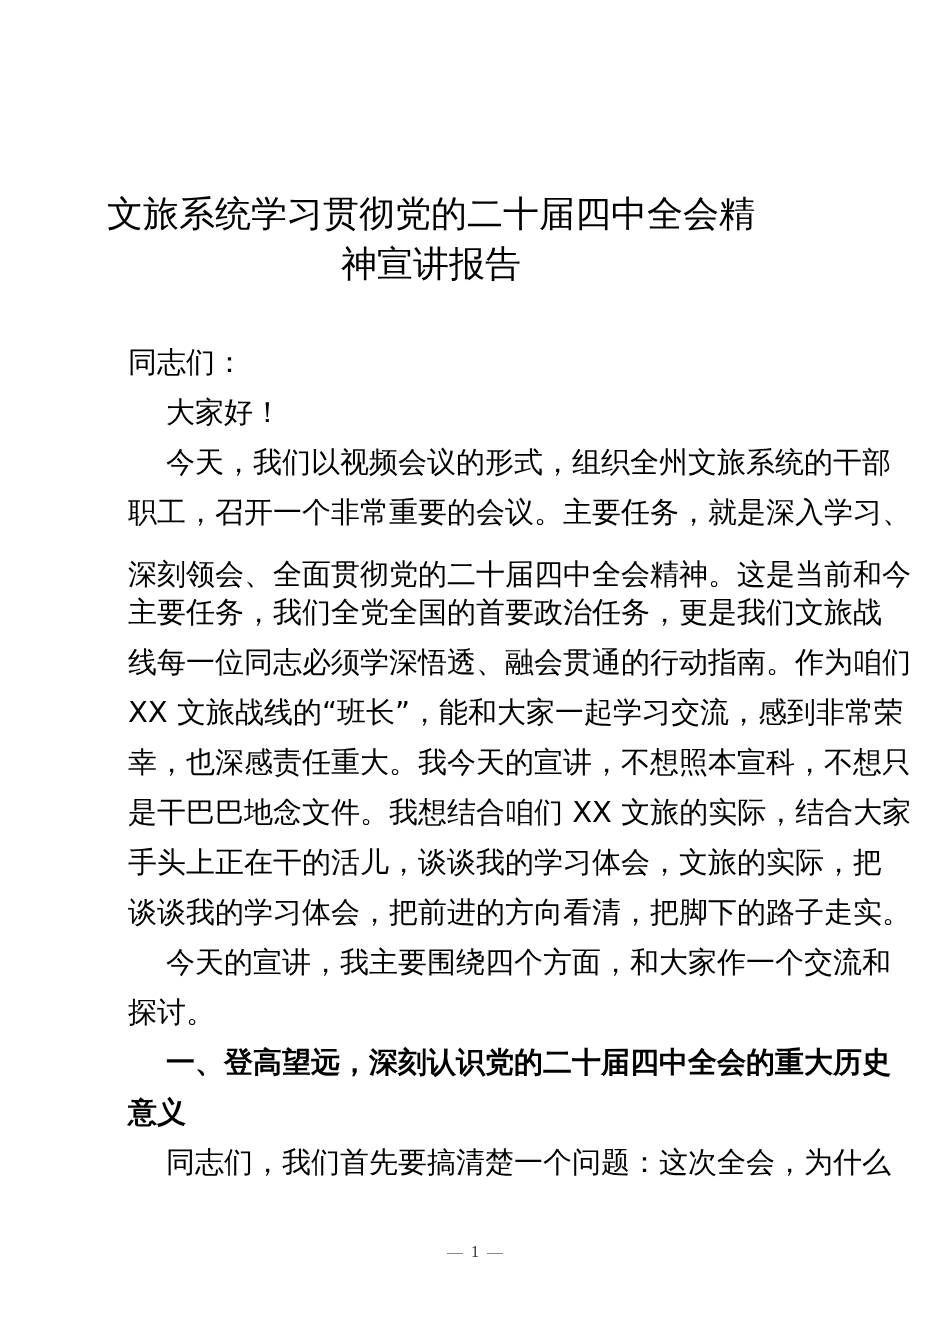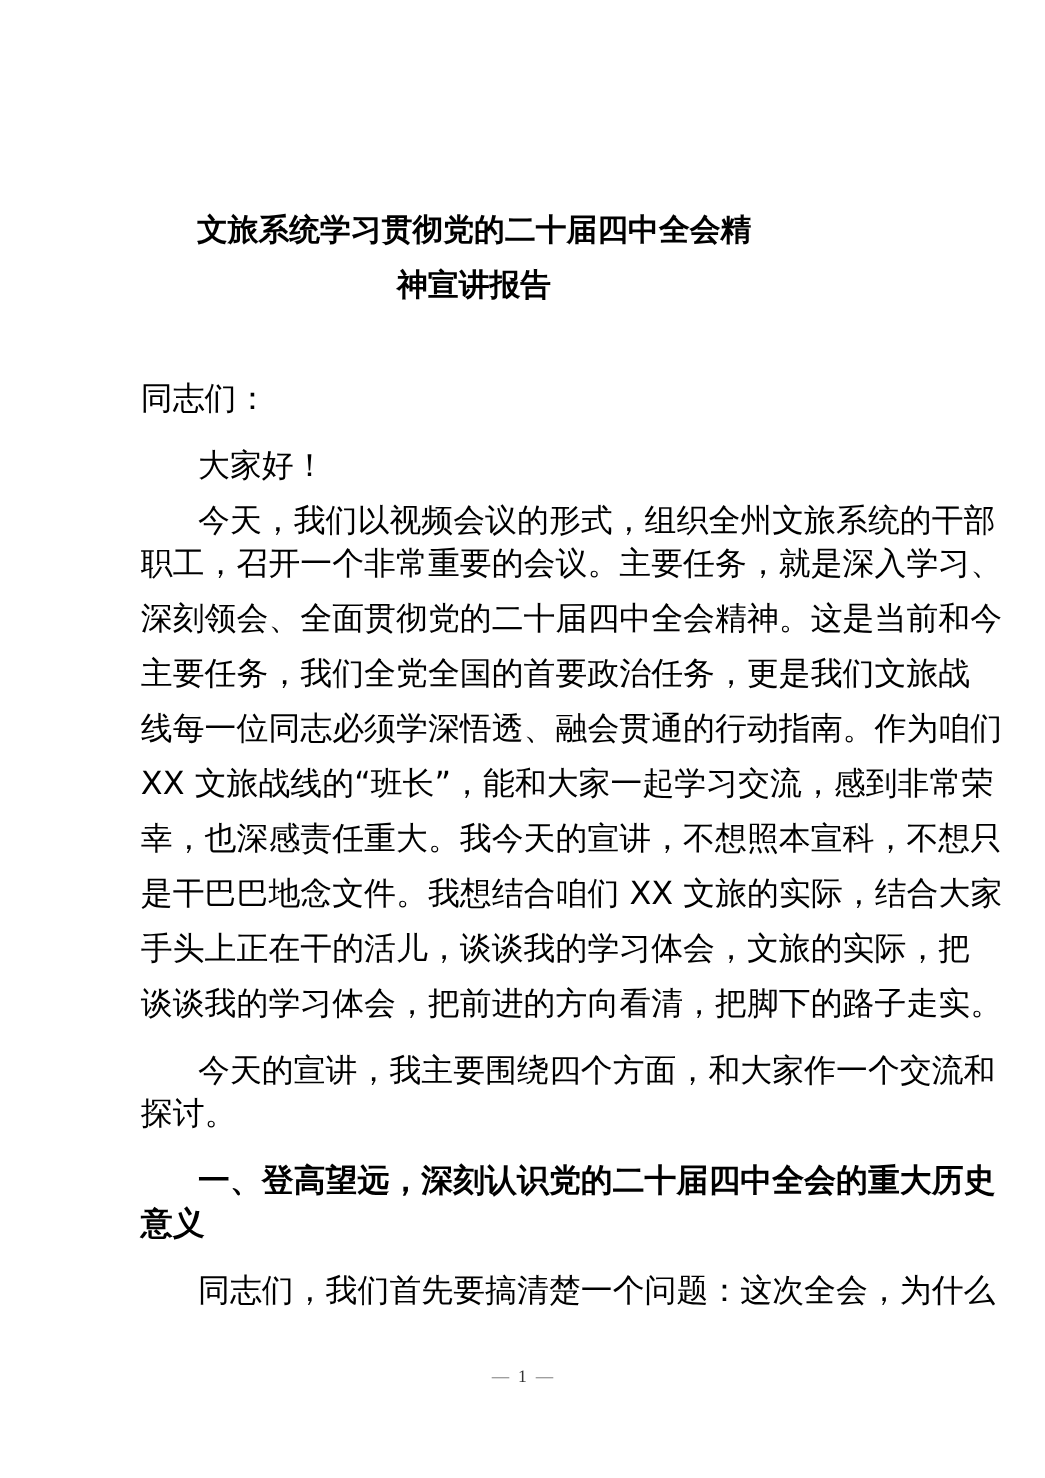--- a/index.html
+++ b/index.html
@@ -1,41 +1,41 @@
 <!DOCTYPE html>
 <html><head>
 <meta charset="utf-8">
 <style>
   html, body { margin: 0; padding: 0; background: #ffffff; }
   body { width: 950px; height: 1344px; position: relative; overflow: hidden;
          font-family: "DejaVu Sans", "Liberation Sans", sans-serif; color: #000; }
   .title { position: absolute; left: 0; width: 862px; text-align: center;
-           font-size: 28px; font-weight: bold; letter-spacing: 0px; white-space: nowrap; }
+           font-size: 36px; font-weight: normal; letter-spacing: 0px; white-space: nowrap; }
   .title.l1 { top: 190px; }
   .title.l2 { top: 240px; }
   .line { position: absolute; left: 128px; font-size: 29px; white-space: nowrap; line-height: 30px; }
-  .line.indent { left: 180px; margin-top: 11px; }
+  .line.indent { left: 166px; }
   .line.bold { font-weight: bold; }
   .footer { position: absolute; top: 1243px; left: 0; width: 950px; text-align: center;
             font-family: "Liberation Serif", serif; font-size: 16px; color: #333; }
   .footer .dash { display: inline-block; width: 16px; height: 1px; background: #888; vertical-align: middle; margin: 0 8px; }
 </style>
 </head>
 <body>
 
 <div>
   <div class="title l1">文旅系统学习贯彻党的二十届四中全会精</div>
   <div class="title l2">神宣讲报告</div>
 
   <div class="line" style="top:347px">同志们：</div>
 
   <div class="line indent" style="top:397px">大家好！</div>
   <div class="line indent" style="top:447px">今天，我们以视频会议的形式，组织全州文旅系统的干部</div>
   <div class="line" style="top:497px">职工，召开一个非常重要的会议。主要任务，就是深入学习、</div>
-  <div class="line" style="top:547px">深刻领会、全面贯彻党的二十届四中全会精神。这是当前和今</div>
+  <div class="line" style="top:559px">深刻领会、全面贯彻党的二十届四中全会精神。这是当前和今</div>
   <div class="line" style="top:597px">主要任务，我们全党全国的首要政治任务，更是我们文旅战</div>
   <div class="line" style="top:647px">线每一位同志必须学深悟透、融会贯通的行动指南。作为咱们</div>
   <div class="line" style="top:697px">XX 文旅战线的“班长”，能和大家一起学习交流，感到非常荣</div>
   <div class="line" style="top:747px">幸，也深感责任重大。我今天的宣讲，不想照本宣科，不想只</div>
   <div class="line" style="top:797px">是干巴巴地念文件。我想结合咱们 XX 文旅的实际，结合大家</div>
   <div class="line" style="top:847px">手头上正在干的活儿，谈谈我的学习体会，文旅的实际，把</div>
   <div class="line" style="top:897px">谈谈我的学习体会，把前进的方向看清，把脚下的路子走实。</div>
   <div class="line indent" style="top:947px">今天的宣讲，我主要围绕四个方面，和大家作一个交流和</div>
   <div class="line" style="top:997px">探讨。</div>
   <div class="line indent bold" style="top:1047px">一、登高望远，深刻认识党的二十届四中全会的重大历史</div>

